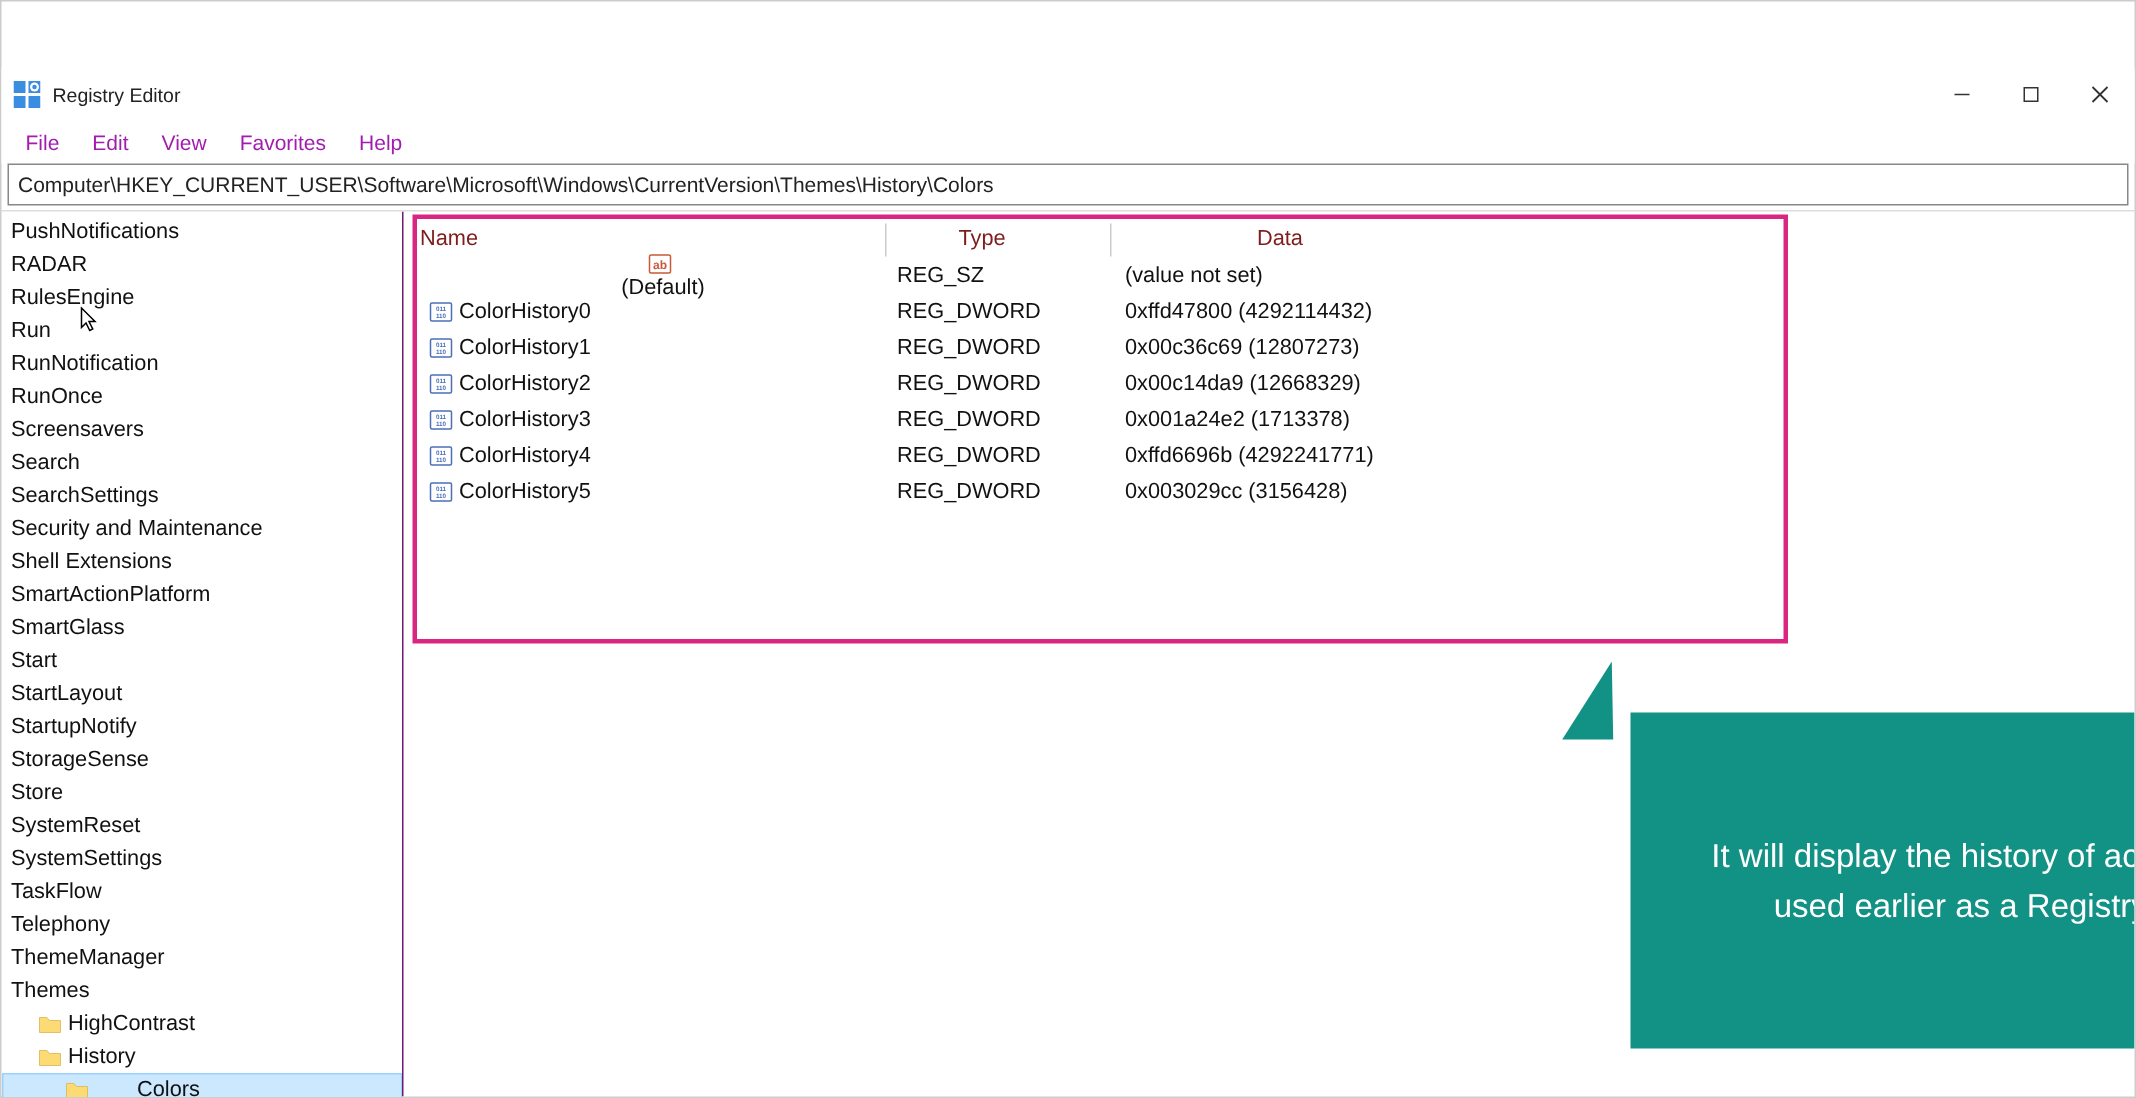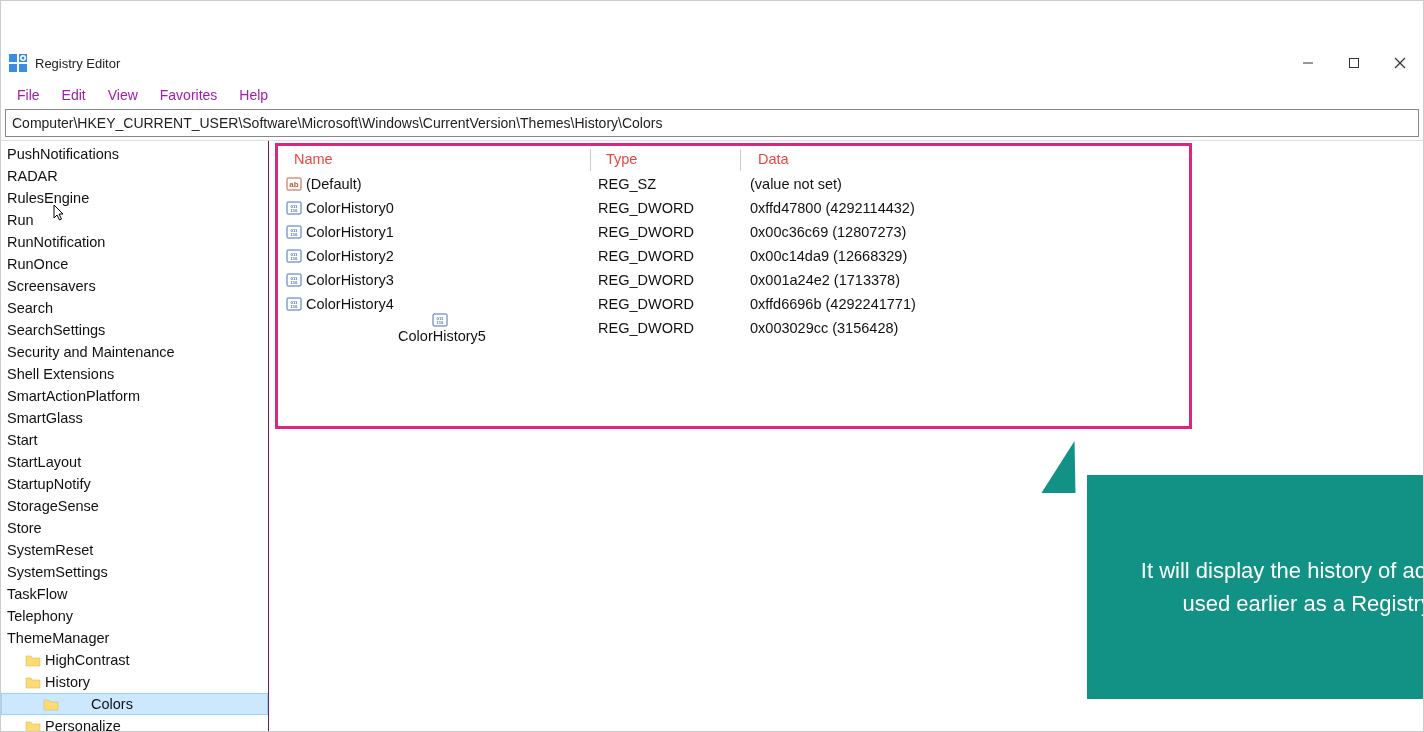--- a/index.html
+++ b/index.html
@@ -29,21 +29,21 @@
 .tree-item { height: 22px; display: flex; align-items: center; padding-left: 6px; white-space: nowrap; cursor: default; }
 .tree-item.indent1 { padding-left: 6px; }
 .tree-item.indent2 { padding-left: 24px; }
 .tree-item.indent3 { padding-left: 42px; gap: 28px; }
 .tree-item.selected { background: #cce8ff; outline: 1px solid #99d1ff; outline-offset: -1px; }
 .folder-icon { width: 16px; height: 14px; margin-right: 4px; flex-shrink: 0; display: inline-block; }
 .folder-icon svg { display: block; }
 
 .value-pane { flex: 1; position: relative; overflow: hidden; }
 .values-box { position: absolute; left: 6px; top: 2px; width: 917px; height: 286px; border: 3px solid #d92681; }
-.col-header { display: flex; height: 26px; align-items: center; font-size: 14.5px; color: #ef4444; border-bottom: 0; padding-left: 16px; }
+.col-header { display: flex; height: 26px; align-items: center; font-size: 14.5px; color: #7f1d1d; border-bottom: 0; padding-left: 2px; gap: 47px; }
 .col-name { width: 312px; }
 .col-type { width: 152px; }
 .col-data { flex: 1; }
 .col-sep { position: absolute; top: 3px; height: 22px; width: 1px; background: #ccc; }
 .value-row { display: flex; align-items: center; height: 24px; font-size: 14.5px; color: #111; padding-left: 8px; cursor: default; }
 .reg-icon { width: 16px; height: 16px; margin-right: 4px; flex-shrink: 0; }
 
 .callout { position: absolute; left: 818px; top: 334px; width: 499px; height: 224px; background: #129185; color: #fff; display: flex; align-items: center; justify-content: center; padding: 24px 34px; text-align: center; font-size: 22px; line-height: 1.5; }
 .callout-tail { position: absolute; left: 778px; top: 300px; width: 0; height: 0; border-left: 22px solid transparent; border-right: 12px solid transparent; border-bottom: 52px solid #129185; transform: skewX(-12deg); }
 
@@ -168,20 +168,23 @@
         </div>
         <div class="tree-item indent1">
           <span>TaskFlow</span>
         </div>
         <div class="tree-item indent1">
           <span>Telephony</span>
         </div>
         <div class="tree-item indent1">
           <span>ThemeManager</span>
         </div>
+        <div class="tree-item indent1">
+          <span>Themes</span>
+        </div>
         <div class="tree-item indent2">
           <span class="folder-icon">
             <svg width="16" height="14" viewBox="0 0 16 14">
               <use href="#folder-svg"></use>
             </svg>
           </span>
           <span>HighContrast</span>
         </div>
         <div class="tree-item indent2">
           <span class="folder-icon">
@@ -213,21 +216,21 @@
       <div class="values-box">
         <div class="col-header" style="position:relative;">
           <div class="col-name">Name</div>
           <div class="col-type">Type</div>
           <div class="col-data">Data</div>
           <div class="col-sep" style="left:312px;"></div>
           <div class="col-sep" style="left:462px;"></div>
         </div>
         <div id="value-rows">
             <div class="value-row">
-              <div class="col-name" style="display: flex; align-items: center;">
+              <div class="col-name" style="display: flex; align-items: center; flex-direction: column;">
                 <span class="reg-icon"><svg width="16" height="16" viewBox="0 0 16 16">
                     <use href="#sz-svg"></use>
                   </svg></span>
                 <span>(Default)</span>
               </div>
               <div class="col-type">REG_SZ</div>
               <div class="col-data">(value not set)</div>
             </div>
             <div class="value-row">
               <div class="col-name" style="display: flex; align-items: center;">
@@ -273,21 +276,21 @@
               <div class="col-name" style="display: flex; align-items: center;">
                 <span class="reg-icon"><svg width="16" height="16" viewBox="0 0 16 16">
                     <use href="#dw-svg"></use>
                   </svg></span>
                 <span>ColorHistory4</span>
               </div>
               <div class="col-type">REG_DWORD</div>
               <div class="col-data">0xffd6696b (4292241771)</div>
             </div>
             <div class="value-row">
-              <div class="col-name" style="display: flex; align-items: center; flex-direction: column;">
+              <div class="col-name" style="display: flex; align-items: center;">
                 <span class="reg-icon"><svg width="16" height="16" viewBox="0 0 16 16">
                     <use href="#dw-svg"></use>
                   </svg></span>
                 <span>ColorHistory5</span>
               </div>
               <div class="col-type">REG_DWORD</div>
               <div class="col-data">0x003029cc (3156428)</div>
             </div>
           </div>
       </div>

